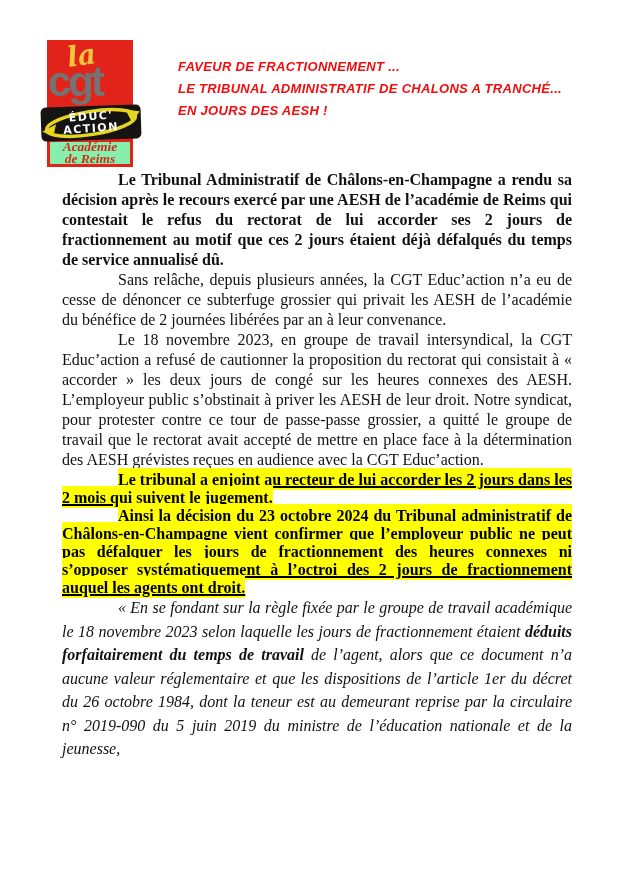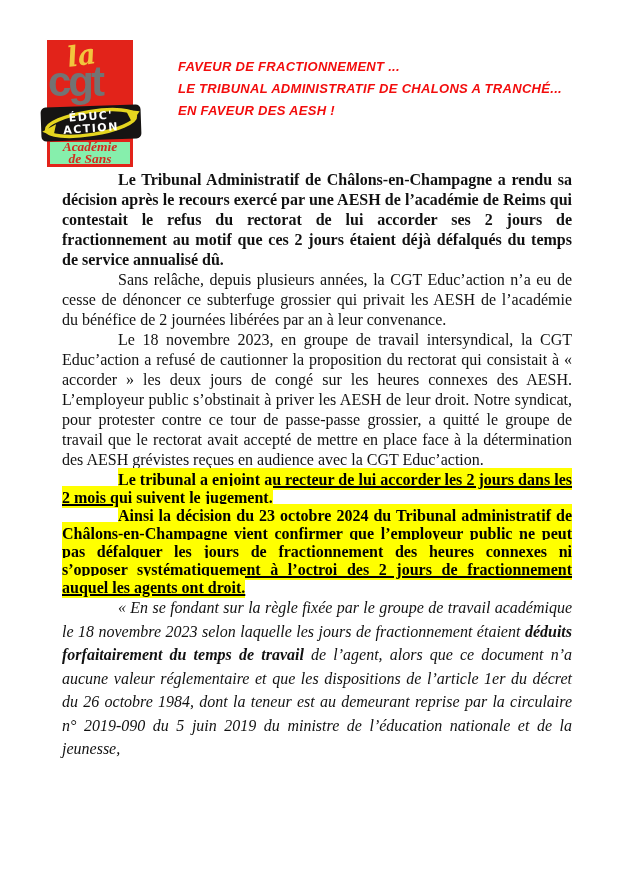--- a/index.html
+++ b/index.html
@@ -76,28 +76,28 @@
       <svg class="band-swoosh" viewBox="0 0 100 34" preserveAspectRatio="none">
         <ellipse cx="50" cy="17" rx="45" ry="11.5" fill="none" stroke="#e5d51f" stroke-width="3.5" transform="rotate(-7 50 17)"></ellipse>
         <polygon points="1,24 15,17 12,29" fill="#e5d51f"></polygon>
         <polygon points="99,7 85,5 91,18" fill="#e5d51f"></polygon>
       </svg>
       <span class="band-line">ÉDUC'</span>
       <span class="band-line">ACTION</span>
     </div>
     <div class="logo-academy">
       <span class="academy-line">Académie</span>
-      <span class="academy-line">de Sans</span>
+      <span class="academy-line">de Reims</span>
     </div>
   </div>
 
   <div class="headings">
     <div class="h-line">FAVEUR DE FRACTIONNEMENT ...</div>
     <div class="h-line">LE TRIBUNAL ADMINISTRATIF DE CHALONS A TRANCHÉ...</div>
-    <div class="h-line">EN FAVEUR DES AESH !</div>
+    <div class="h-line">EN JOURS DES AESH !</div>
   </div>
 
   <div class="content">
     <p class="b">Le Tribunal Administratif de Châlons-en-Champagne a rendu sa décision après le recours exercé par une AESH de l’académie de Reims qui contestait le refus du rectorat de lui accorder ses 2 jours de fractionnement au motif que ces 2 jours étaient déjà défalqués du temps de service annualisé dû.</p>
     <p>Sans relâche, depuis plusieurs années, la CGT Educ’action n’a eu de cesse de dénoncer ce subterfuge grossier qui privait les AESH de l’académie du bénéfice de 2 journées libérées par an à leur convenance.</p>
     <p class="mt-s">Le 18 novembre 2023, en groupe de travail intersyndical, la CGT Educ’action a refusé de cautionner la proposition du rectorat qui consistait à « accorder » les deux jours de congé sur les heures connexes des AESH. L’employeur public s’obstinait à priver les AESH de leur droit. Notre syndicat, pour protester contre ce tour de passe-passe grossier, a quitté le groupe de travail que le rectorat avait accepté de mettre en place face à la détermination des AESH grévistes reçues en audience avec la CGT Educ’action.</p>
     <p class="hl-p mt-h"><mark class="hl">Le tribunal a enjoint au recteur de lui accorder les 2 jours dans les 2 mois qui suivent le jugement.</mark></p>
     <p class="hl-p mt-h"><mark class="hl">Ainsi la décision du 23 octobre 2024 du Tribunal administratif de Châlons-en-Champagne vient confirmer que l’employeur public ne peut pas défalquer les jours de fractionnement des heures connexes ni s’opposer systématiquement à l’octroi des 2 jours de fractionnement auquel les agents ont droit.</mark></p>
     <p class="quote mt-q"><span>« En se fondant sur la règle fixée par le groupe de travail académique le 18 novembre 2023 selon laquelle les jours de fractionnement étaient </span><span class="b">déduits forfaitairement du temps de travail</span><span> de l’agent, alors que ce document n’a aucune valeur réglementaire et que les dispositions de l’article 1er du décret du 26 octobre 1984, dont la teneur est au demeurant reprise par la circulaire n° 2019-090 du 5 juin 2019 du ministre de l’éducation nationale et de la jeunesse,</span></p>
   </div>

